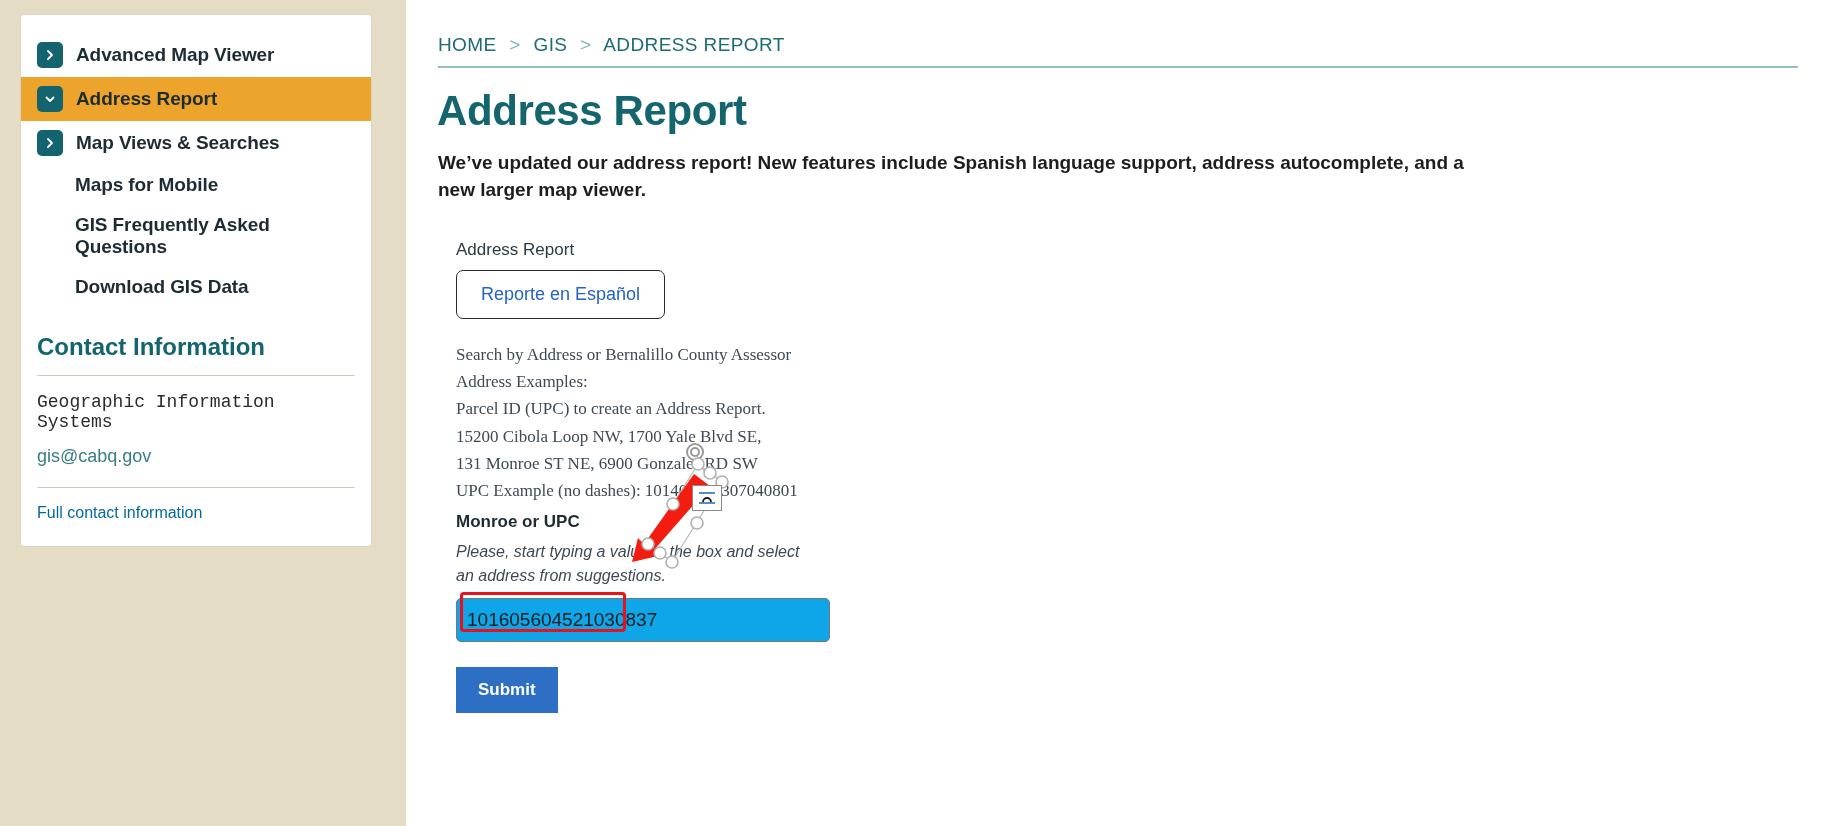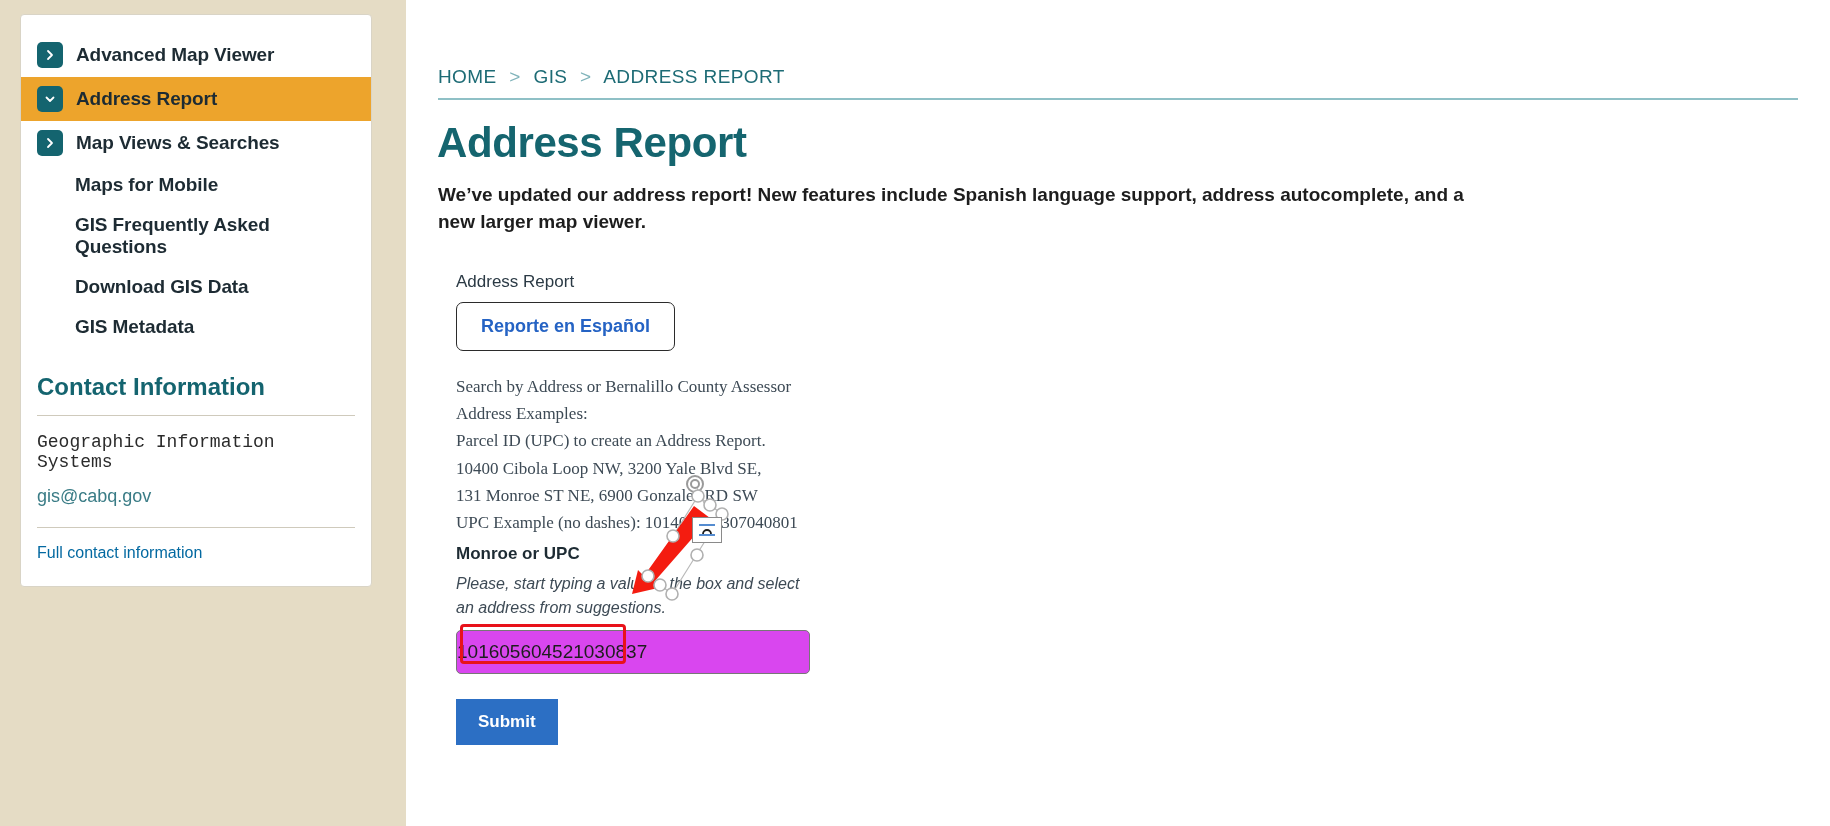--- a/index.html
+++ b/index.html
@@ -105,21 +105,20 @@
     cursor: pointer;
   }
   
   .main {
     position: absolute;
     left: 406px;
     top: 0;
     width: 1424px;
     height: 584px;
     background: #ffffff;
-    margin-top: 32px;
   }
   .breadcrumb {
     position: absolute;
     left: 32px;
     top: 34px;
     font-size: 19px;
     letter-spacing: 0.4px;
     color: #14646f;
   }
   .crumb { color: #1d6b75; cursor: pointer; }
@@ -164,21 +163,21 @@
     color: #2b3a45;
     margin-bottom: 10px;
   }
   .lang-btn {
     display: inline-block;
     border: 1px solid #2b2b2b;
     border-radius: 7px;
     background: #ffffff;
     color: #2563c4;
     font-size: 18px;
-    font-weight: bold;
+    font-weight: normal;
     padding: 13px 24px;
     cursor: pointer;
     font-family: "Liberation Sans", sans-serif;
   }
   .help-text {
     margin-top: 22px;
     font-size: 17px;
     color: #3d4a55;
     line-height: 1.6;
   }
@@ -196,26 +195,26 @@
     color: #3d4a55;
     line-height: 1.5;
     width: 360px;
   }
   .text-input {
     margin-top: 10px;
     width: 352px;
     height: 30px;
     font-size: 19px;
     color: #1d1d1d;
-    padding: 6px 0;
+    padding: 6px 10px;
     border: 1px solid #777777;
     border-radius: 5px;
     box-sizing: content-box;
     font-family: "Liberation Sans", sans-serif;
-    background: #d946ef;
+    background: #0ea5e9;
     outline: none;
   }
   .input-wrap { position: relative; display: inline-block; }
   .input-highlight {
     position: absolute;
     left: 4px;
     top: 4px;
     width: 160px;
     height: 34px;
     border: 3px solid #e8121a;
@@ -291,21 +290,20 @@
           <svg width="14" height="14" viewBox="0 0 14 14">
             <path d="M5 3 L9 7 L5 11" fill="none" stroke="#ffffff" stroke-width="1.8" stroke-linecap="round" stroke-linejoin="round"></path>
           </svg>
         </span>
         <span class="nav-label">Map Views &amp; Searches</span>
       </li>
 
       <li class="sub-item">Maps for Mobile</li>
       <li class="sub-item">GIS Frequently Asked Questions</li>
       <li class="sub-item">Download GIS Data</li>
-      <li class="sub-item">GIS Metadata</li>
     </ul>
 
     <div class="contact-heading">Contact Information</div>
     <div class="hr"></div>
     <div class="contact-line">Geographic Information Systems</div>
     <a class="contact-link">gis@cabq.gov</a>
     <div class="hr" style="margin-top:20px;"></div>
     <a class="contact-link2">Full contact information</a>
   </div>
 
@@ -326,21 +324,21 @@
 
     <div class="form-block">
       <div class="form-label">Address Report</div>
 
       <button class="lang-btn">Reporte en Español</button>
 
       <div class="help-text">
         <div>Search by Address or Bernalillo County Assessor</div>
         <div>Address Examples:</div>
         <div>Parcel ID (UPC) to create an Address Report.</div>
-        <div>10400 Cibola Loop NW, 3200 Yale Blvd SE,</div>
+        <div>15200 Cibola Loop NW, 1700 Yale Blvd SE,</div>
         <div>131 Monroe ST NE, 6900 Gonzales RD SW</div>
         <div>UPC Example (no dashes): 101405628307040801</div>
       </div>
 
       <div class="field-label">Monroe or UPC</div>
       <div class="field-hint">Please, start typing a value in the box and select an address from suggestions.</div>
 
       <div class="input-wrap">
         <input class="text-input" type="text" value="101605604521030837" style="">
         <div class="input-highlight"></div>

